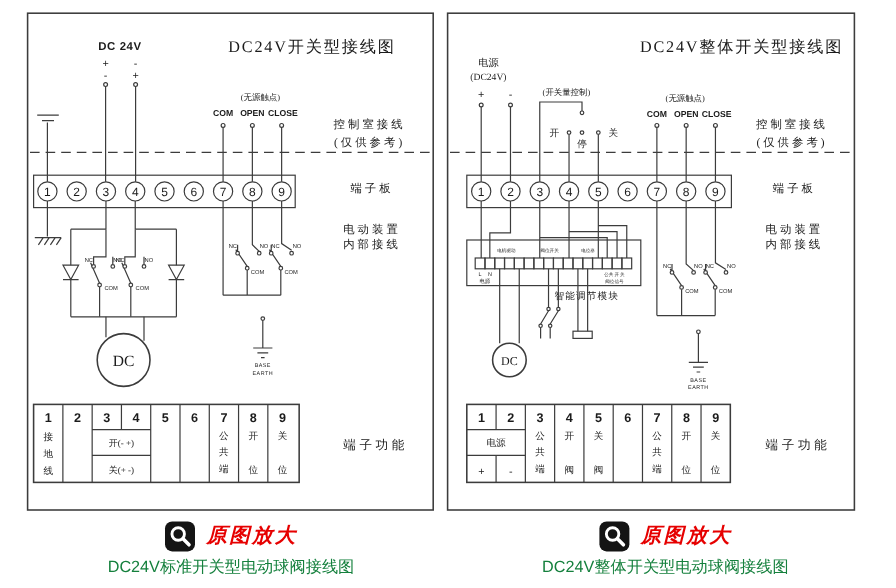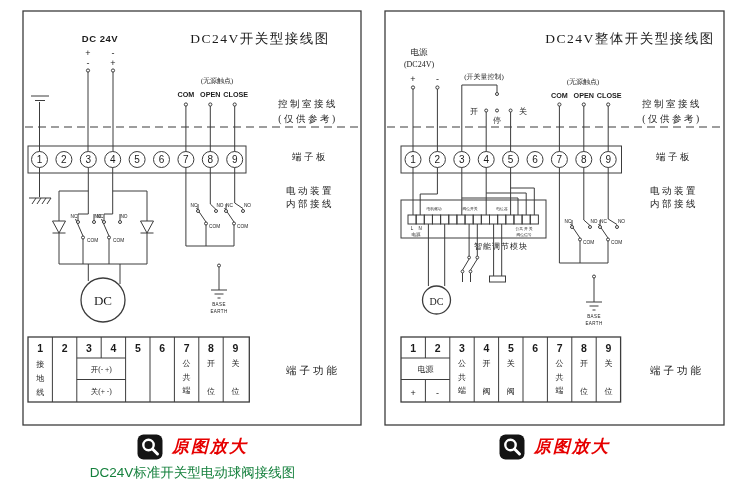--- a/index.html
+++ b/index.html
@@ -1,19 +1,19 @@
 <!DOCTYPE html>
 <html><head>
 <meta charset="utf-8">
 <style>
   html,body{margin:0;padding:0;background:#ffffff;}
   #stage{position:relative;width:747px;height:490px;background:#ffffff;overflow:hidden;
          font-family:"Liberation Sans",sans-serif;}
   .panel{position:absolute;top:8px;width:345px;height:420px;}
-  #panelL{left:20px;} #panelR{left:382px;}
+  #panelL{left:20px;} #panelR{left:370px;}
   svg text{font-family:"Liberation Serif",serif;fill:#1b1b1b;text-anchor:middle;}
   .lat{font-family:"Liberation Sans",sans-serif;}
   .t-title{font-size:13.5px;letter-spacing:1.5px;}
   .t-side{font-size:9.5px;letter-spacing:2.5px;}
   .t-side-lg{font-size:10.5px;letter-spacing:3px;}
   .t-note{font-size:7px;}
   .t-cn85{font-size:8.5px;}
   .t-cn8{font-size:8px;}
   .t-cn75{font-size:7.5px;}
   .t-pin{font-size:9px;font-family:"Liberation Sans",sans-serif;}
@@ -370,15 +370,16 @@
 
   <div class="caption" id="capR">
     <div class="zoom-row">
       <svg width="26" height="26" viewBox="0 0 26 26">
         <rect x="0.5" y="0.5" width="25" height="25" rx="6" fill="#141414"></rect>
         <circle cx="11.5" cy="11" r="5.2" fill="none" stroke="#ffffff" stroke-width="2.4"></circle>
         <line x1="15.5" y1="15" x2="20.5" y2="20" stroke="#ffffff" stroke-width="3" stroke-linecap="round"></line>
       </svg>
       <span class="zoom-text">原图放大</span>
     </div>
+    <div class="caption-text">DC24V整体开关型电动球阀接线图</div>
   </div>
 
 </div>
 
 </body></html>

